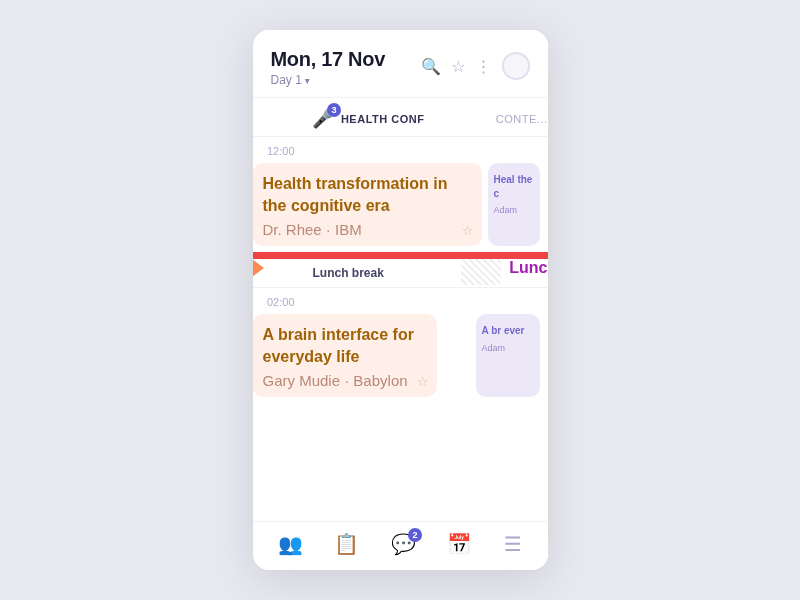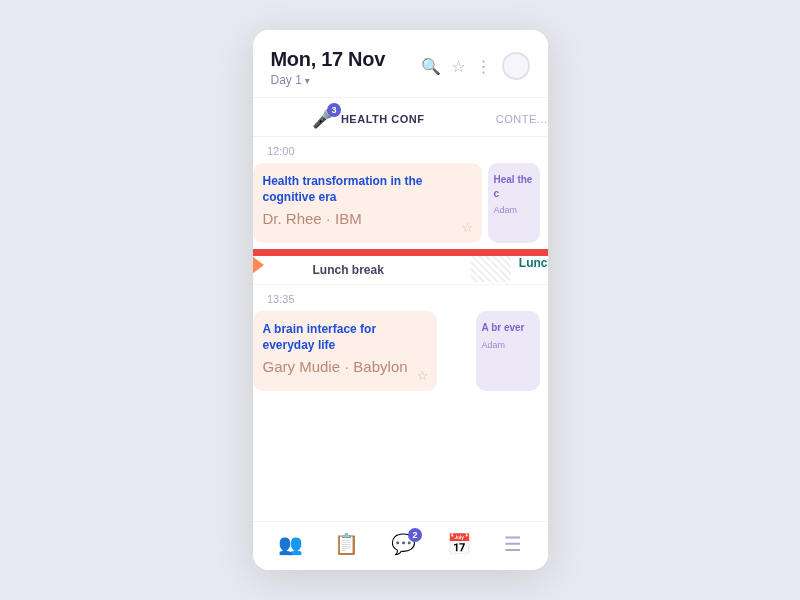--- a/index.html
+++ b/index.html
@@ -163,23 +163,23 @@
       position: relative;
       min-height: 80px;
     }
     .session-card.peach {
       background: #fef0e8;
     }
     .session-card.lavender {
       background: #ede8f8;
     }
     .session-title {
-      font-size: 12px;
+      font-size: 16px;
       font-weight: 600;
-      color: #1d4ed8;
+      color: #a16207;
       line-height: 1.35;
       margin-bottom: 5px;
     }
     .session-card.lavender .session-title {
       color: #7766cc;
     }
     .session-speaker {
       font-size: 15px;
       color: #bb8877;
     }
@@ -240,23 +240,23 @@
         45deg,
         transparent,
         transparent 3px,
         #f0eeee 3px,
         #f0eeee 5px
       );
       border-radius: 4px;
       margin-right: 8px;
     }
     .lunch-label-right {
-      font-size: 12px;
+      font-size: 16px;
       font-weight: 600;
-      color: #0f766e;
+      color: #a21caf;
     }
 
     
     .bottom-nav {
       display: flex;
       align-items: center;
       justify-content: space-around;
       padding: 10px 10px 14px 10px;
       border-top: 1px solid #f0f0f5;
       background: #fff;
@@ -348,21 +348,21 @@
 
     <div class="lunch-row">
       <div class="lunch-time-gutter"></div>
       <div class="lunch-arrow"></div>
       <div class="lunch-label">Lunch break</div>
       <div class="lunch-pattern"></div>
       <div class="lunch-label-right">Lunc</div>
     </div>
 
     <div class="section-block">
-      <div class="time-label">13:35</div>
+      <div class="time-label">02:00</div>
       <div class="sessions-row">
         <div class="session-card peach">
           <div class="session-title">A brain interface for everyday life</div>
           <div class="session-speaker">Gary Mudie · Babylon</div>
           <span class="session-star">☆</span>
         </div>
         <div class="session-card lavender session-card-partial" style="width:64px;flex:none;margin-left:33px;">
           <div class="session-title" style="font-size:10px;">A br ever</div>
           <div class="session-speaker" style="font-size:9px;">Adam</div>
         </div>

